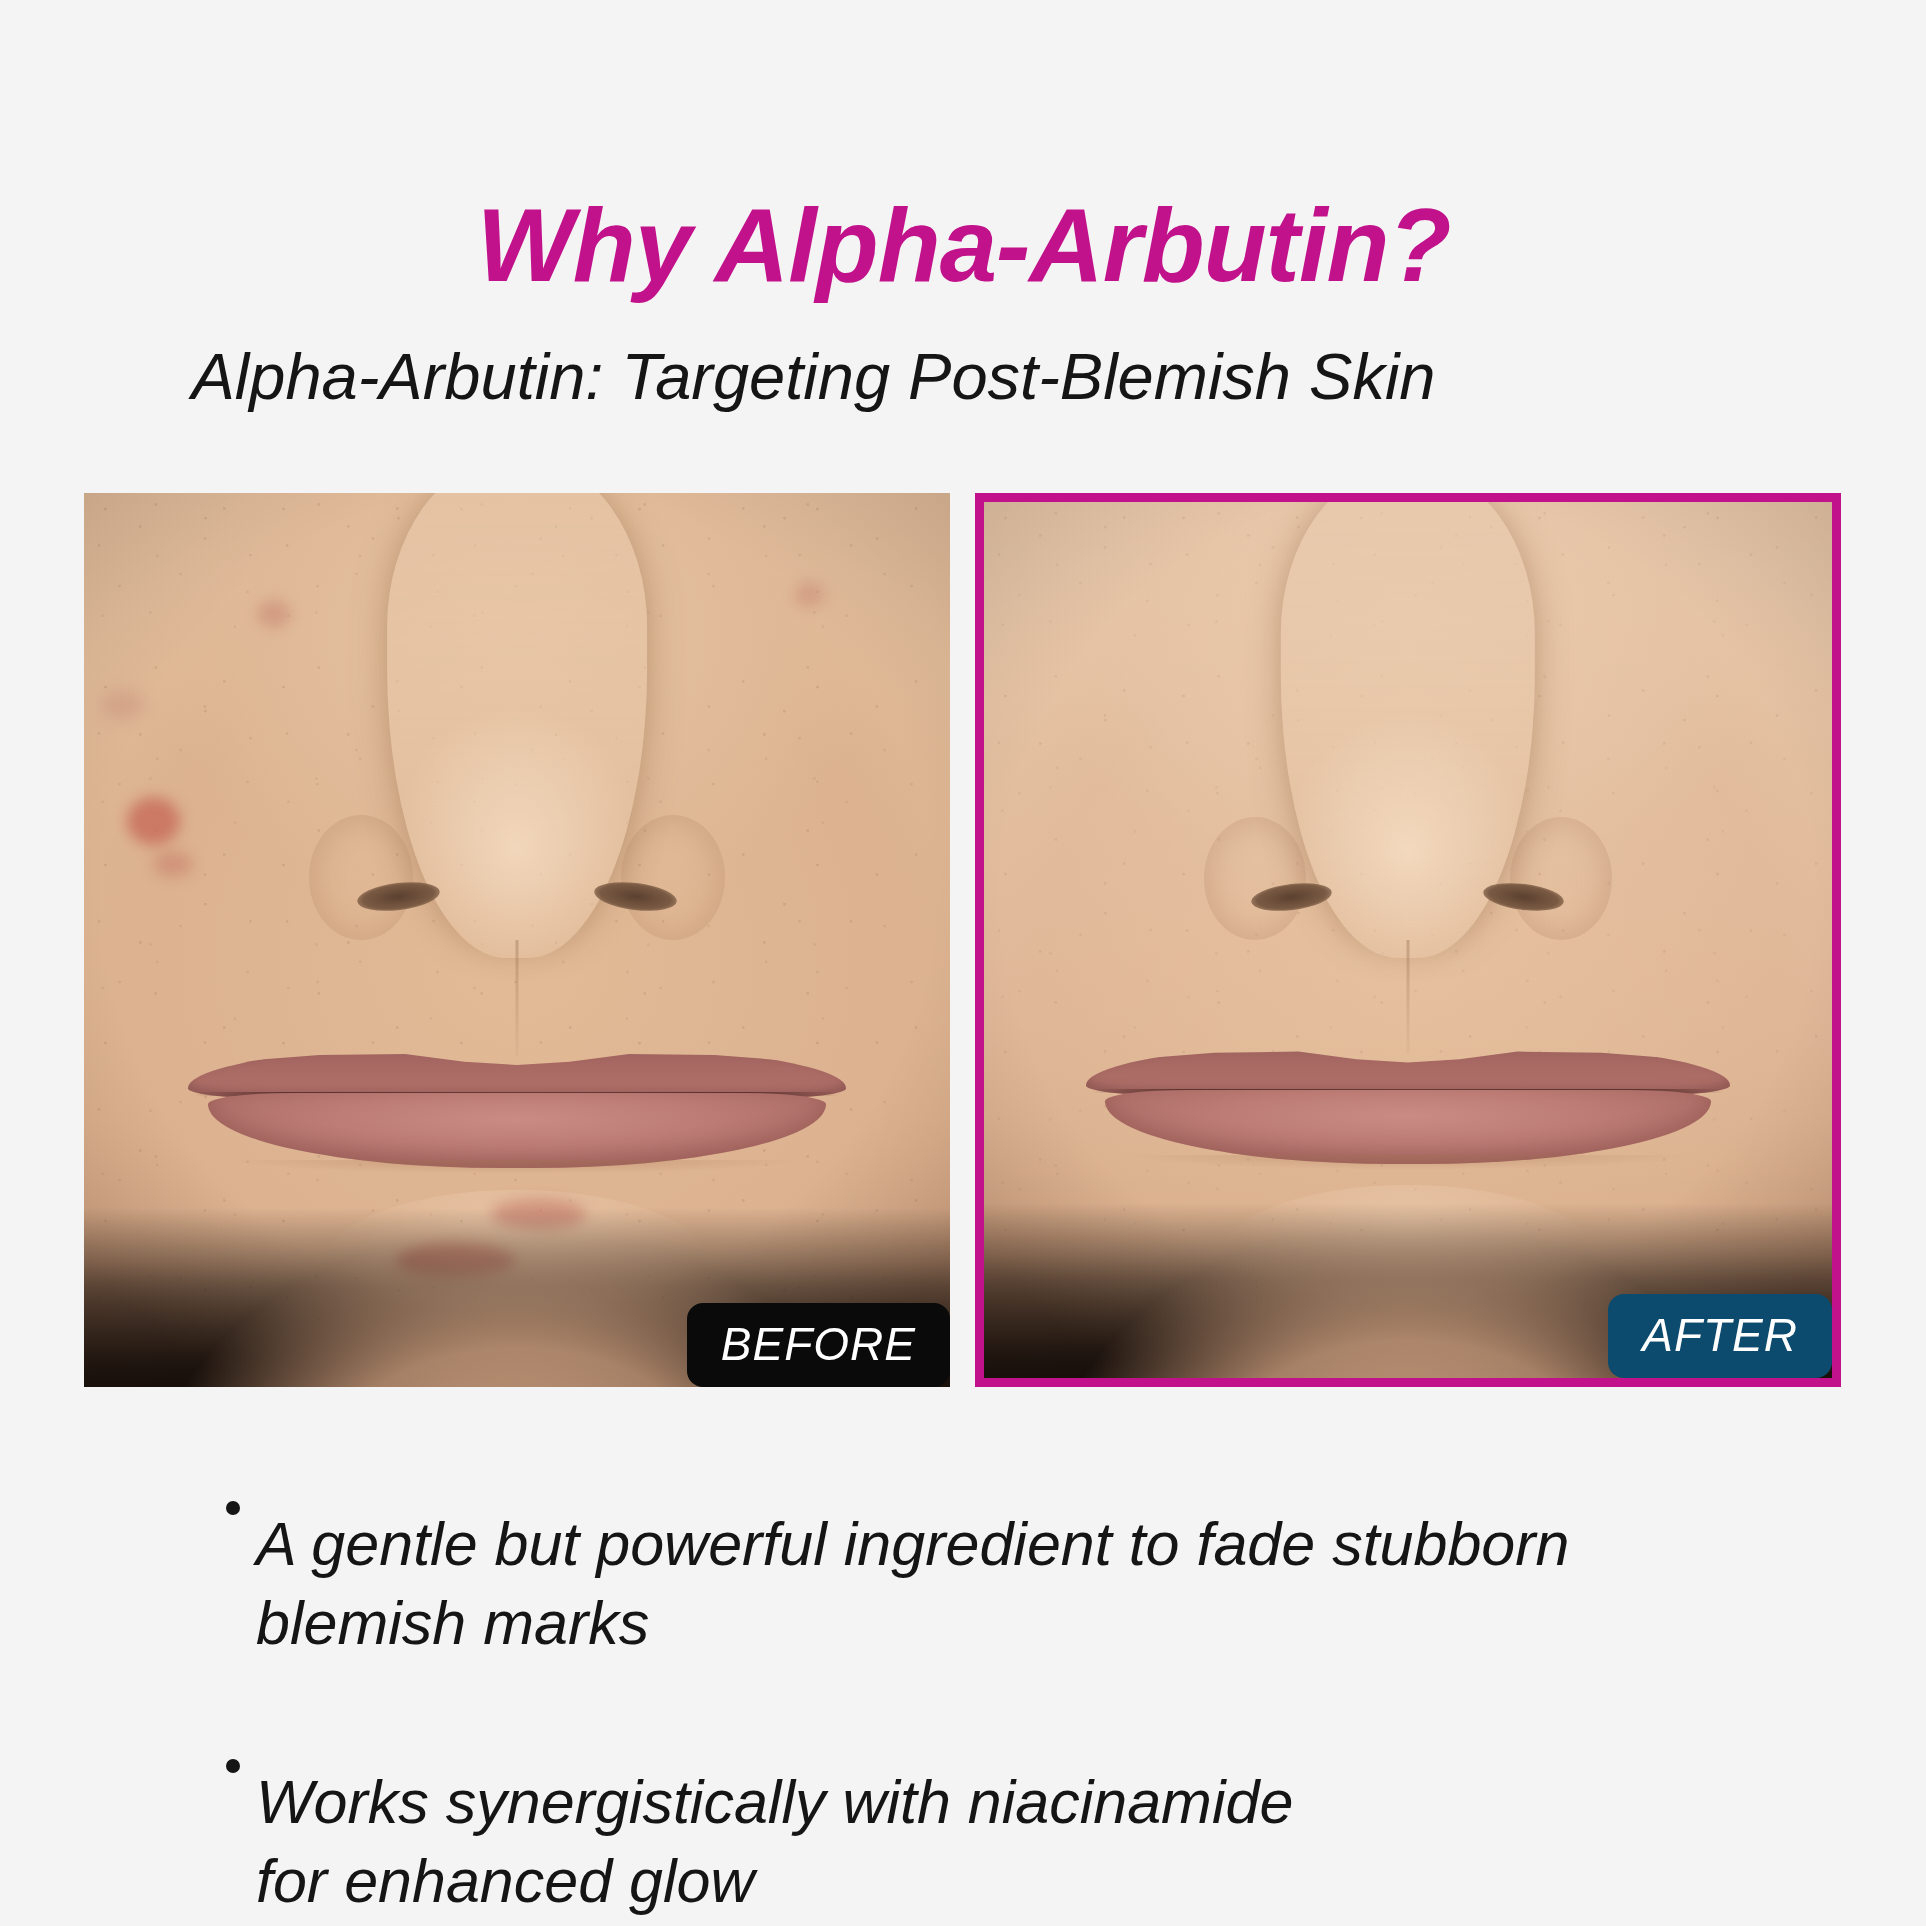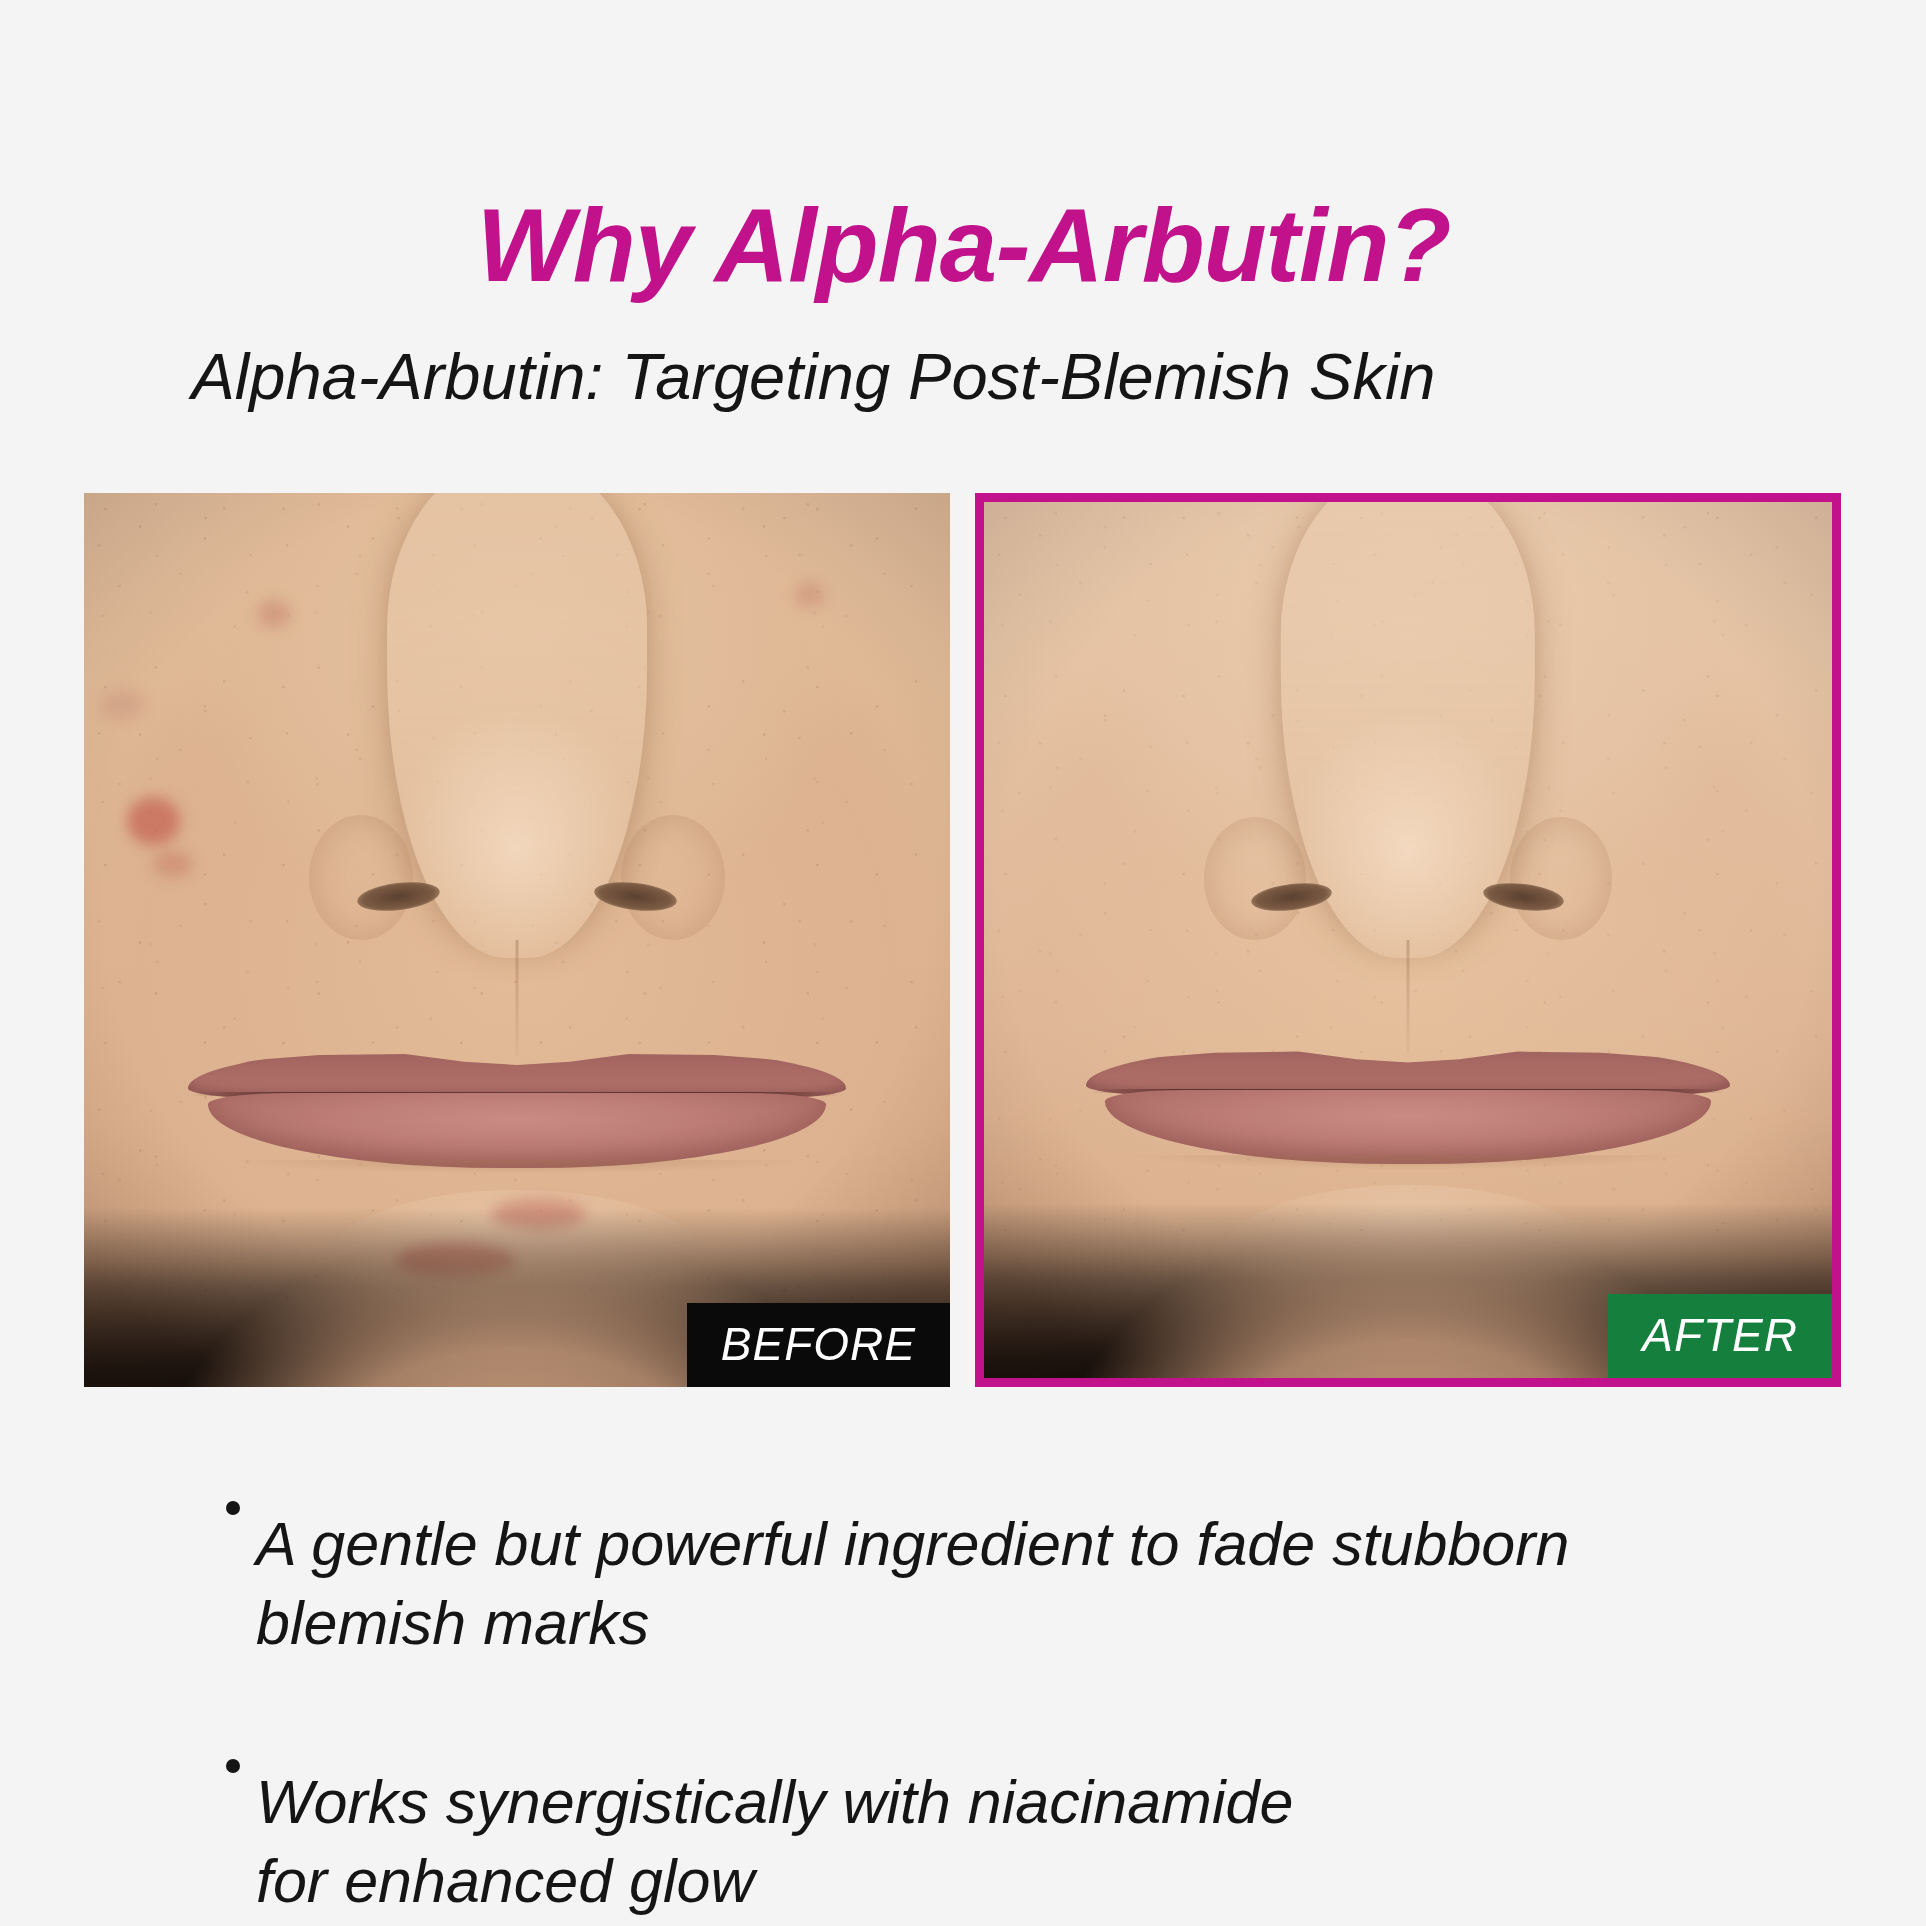--- a/index.html
+++ b/index.html
@@ -256,23 +256,24 @@
     bottom: 0;
     display: flex;
     align-items: center;
     justify-content: center;
     padding: 18px 34px 20px 34px;
     color: #ffffff;
     font-size: 46px;
     font-weight: 400;
     letter-spacing: 1px;
     line-height: 1;
+    border-radius: 16px;
   }
   .chip.before-chip { background: #0a0a0a; }
-  .chip.after-chip  { background: #15803d; }
+  .chip.after-chip  { background: #0c4a6e; }
 
   
   .bullets {
     position: absolute;
     left: 226px;
     top: 1463px;
     width: 1544px;
   }
   .bullet {
     display: flex;

